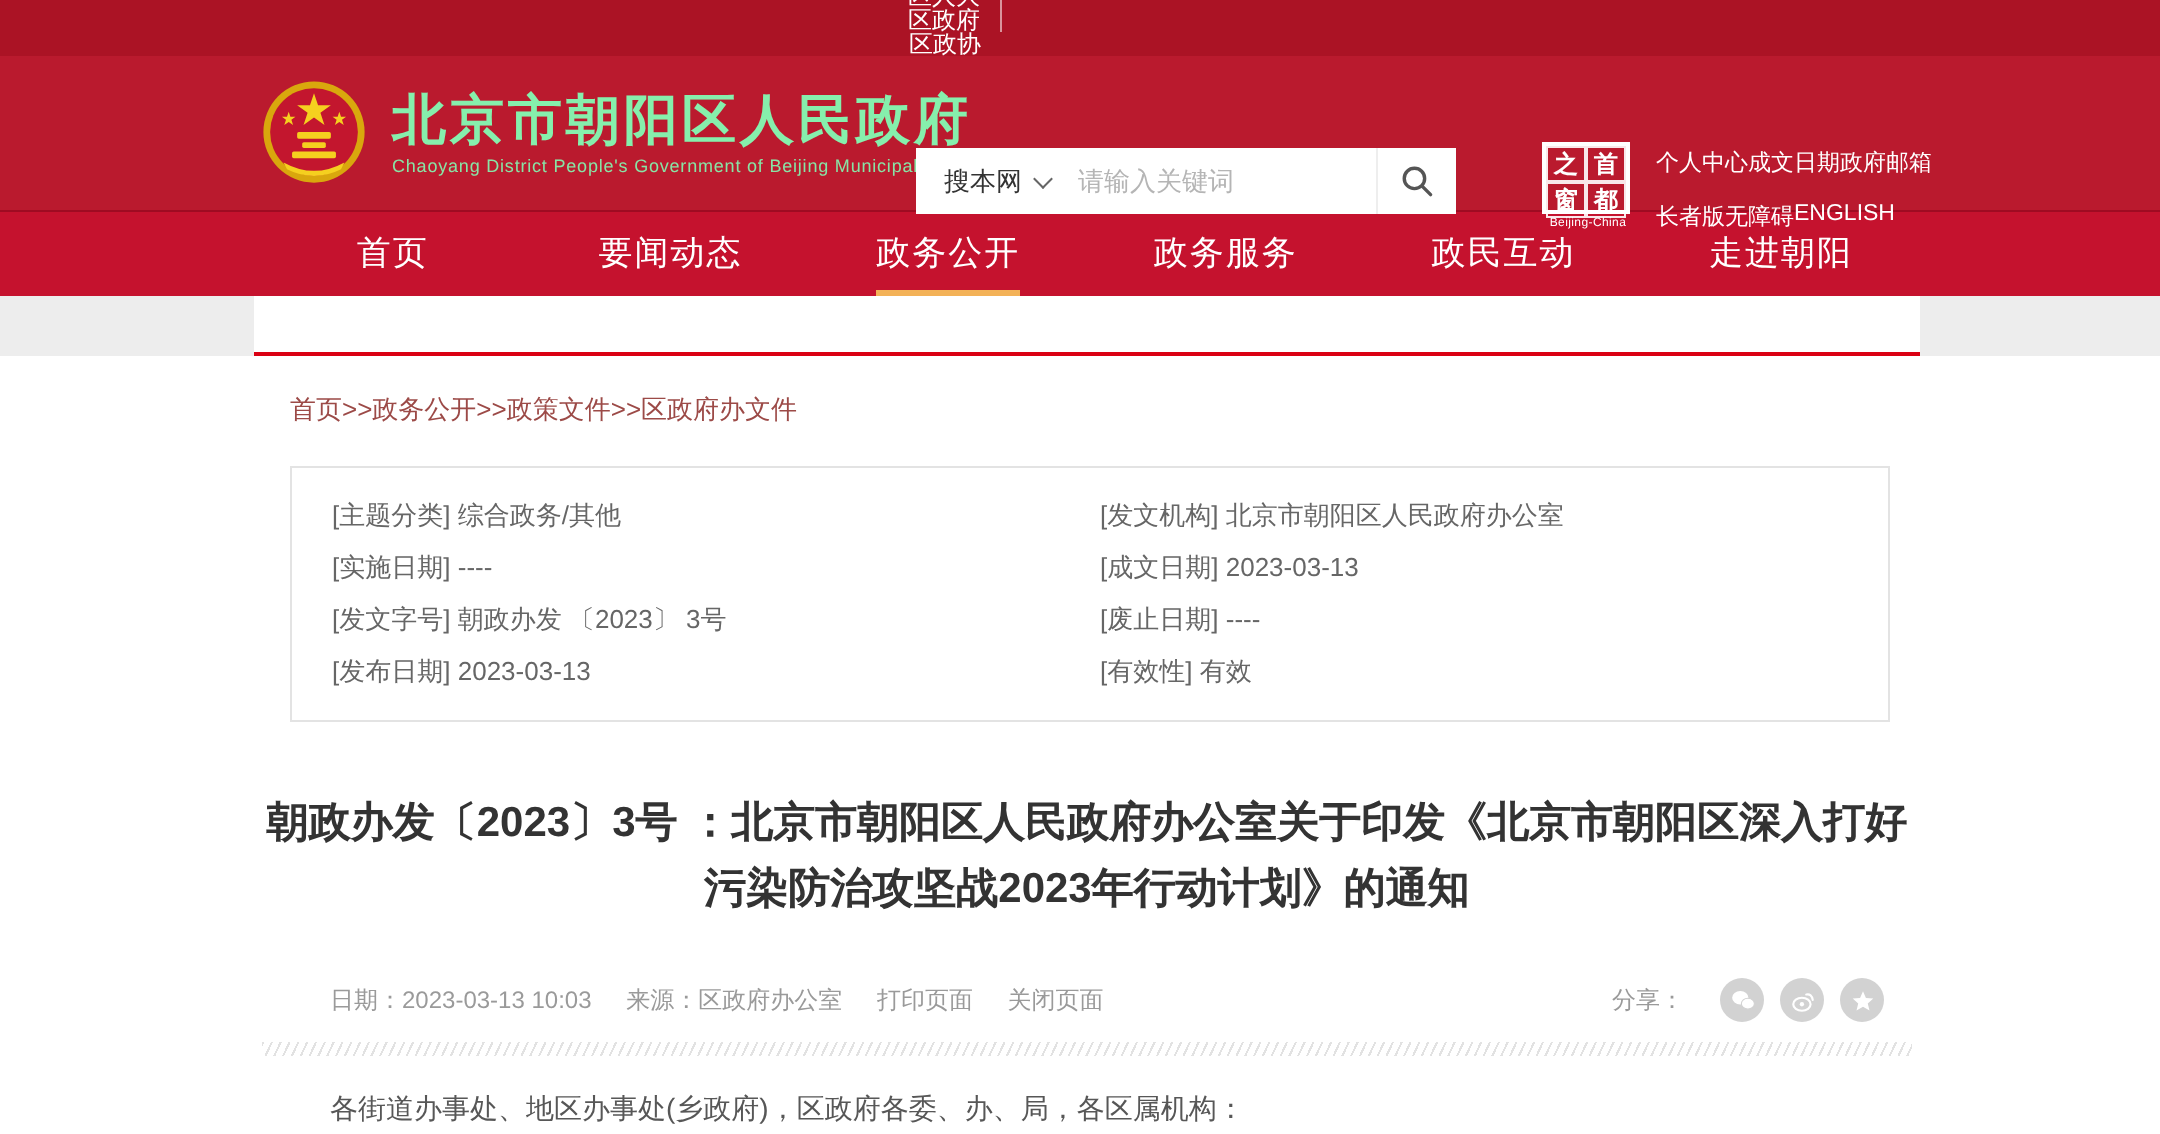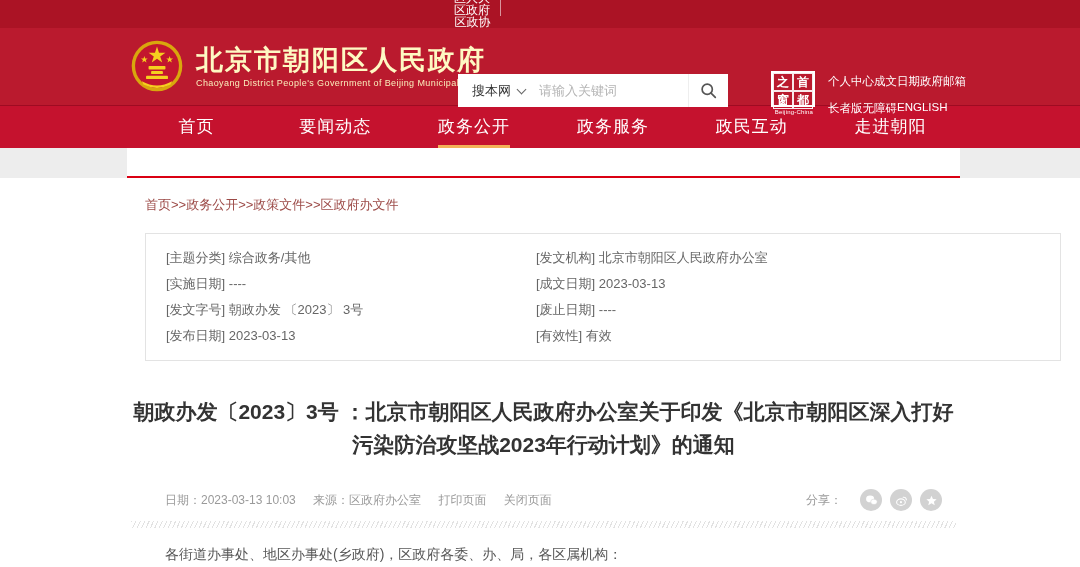--- a/index.html
+++ b/index.html
@@ -10,21 +10,21 @@
   .topbar { height:28px; background:#ab1325; display:flex; justify-content:flex-end;
             align-items:center; padding-right:135px;flex-direction:column; }
   .topbar a { color:#fff; font-size:12px; text-decoration:none; padding:0 10px;
               border-right:1px solid rgba(255,255,255,.55); line-height:12px; cursor:pointer; }
   .topbar a:last-child { border-right:none; }
 
   
   .header { height:77px; background:#ba1a2e; position:relative; }
   .logo-group { position:absolute; left:130px; top:11px; display:flex; align-items:center; }
   .emblem { width:54px; height:54px; flex:0 0 54px; }
-  .logo-text { margin-left:12px; color:#fef9c3; }
+  .logo-text { margin-left:12px; color:#86efac; }
   .site-title { font-size:27px; font-weight:bold; letter-spacing:2px; line-height:30px; }
   .site-sub { font-size:9px; letter-spacing:.4px; margin-top:3px; opacity:.95; }
 
   .searchbox { position:absolute; left:458px; top:46px; width:270px; height:33px;
                background:#fff; display:flex; align-items:center; }
   .search-scope { display:flex; align-items:center; padding:0 8px 0 14px; font-size:13px;
                   color:#333; cursor:pointer; white-space:nowrap; }
   .chev { width:7px; height:7px; border-right:1.5px solid #666; border-bottom:1.5px solid #666;
           transform:rotate(45deg); margin:-3px 0 0 7px; }
   .search-input { flex:1; border:none; outline:none; font-size:13px; color:#333;
@@ -55,22 +55,22 @@
 
   
   .subband { height:30px; background:#ededed; }
   .subcol { width:833px; margin-left:127px; height:100%; background:#fff;
             border-bottom:2px solid #da0013; }
 
   
   .content { width:833px; margin-left:127px; position:relative; }
   .breadcrumb { padding:18px 0 0 18px; font-size:13px; color:#9c4a47; }
 
-  .metabox { margin:19px 0 0 18px; width:916px; border:1px solid #e3e3e3;
-             padding:11px 20px; display:grid; grid-template-columns:370px 1fr; }
+  .metabox { margin:19px 0 0 18px; width:800px; border:1px solid #e3e3e3;
+             padding:11px 20px; display:grid; grid-template-columns:370px 1fr;gap:14px; }
   .metabox .mrow { font-size:13px; color:#666; line-height:26px; white-space:nowrap; }
 
   .doc-title { margin:34px auto 0; width:100%; text-align:center; font-size:21px;
                line-height:33px; color:#333; font-weight:600; padding:0 4px; }
 
   .daterow { margin-top:27px; display:flex; justify-content:space-between; align-items:center;
              padding:0 18px 0 38px; font-size:12px; color:#9a9a9a; height:24px;gap:42px; }
   .daterow .left span { margin-right:14px; }
   .daterow .left a { color:#9a9a9a; text-decoration:none; margin-right:14px; cursor:pointer; }
   .share { display:flex; align-items:center; }

